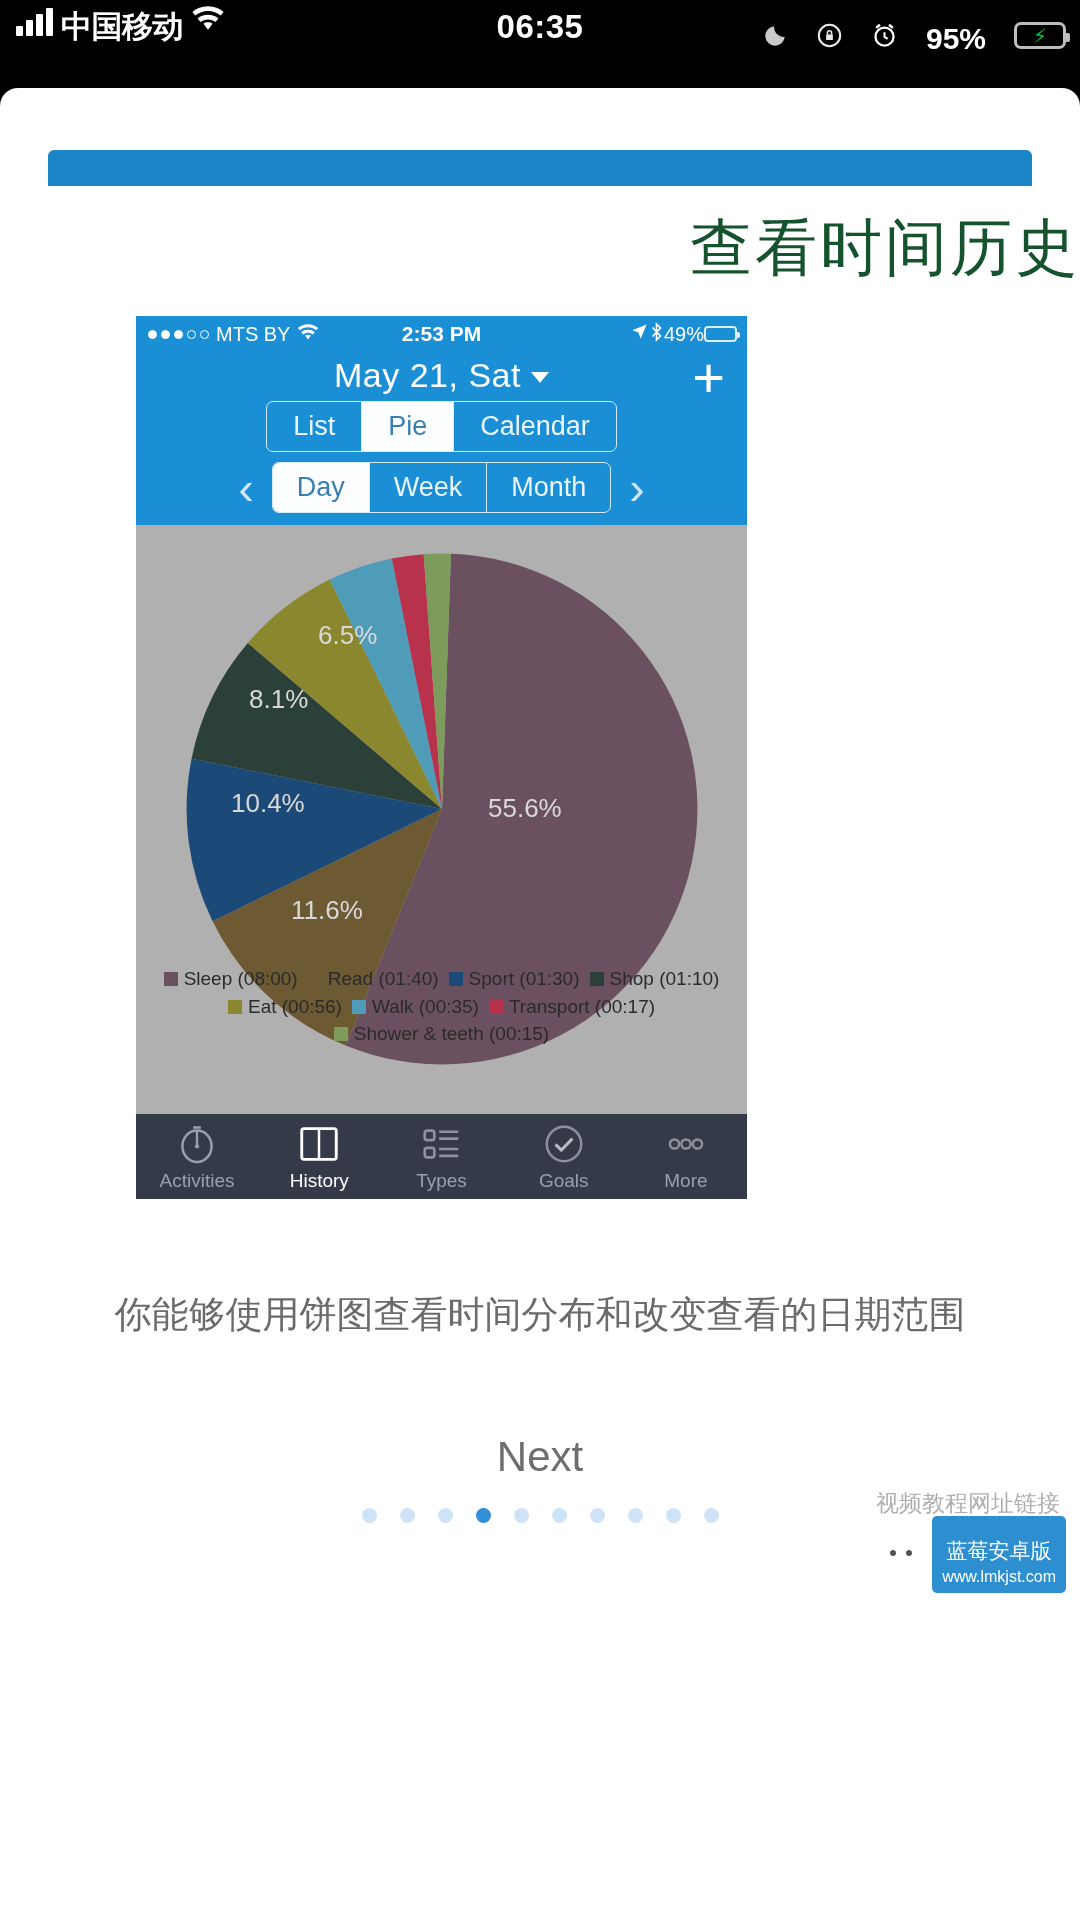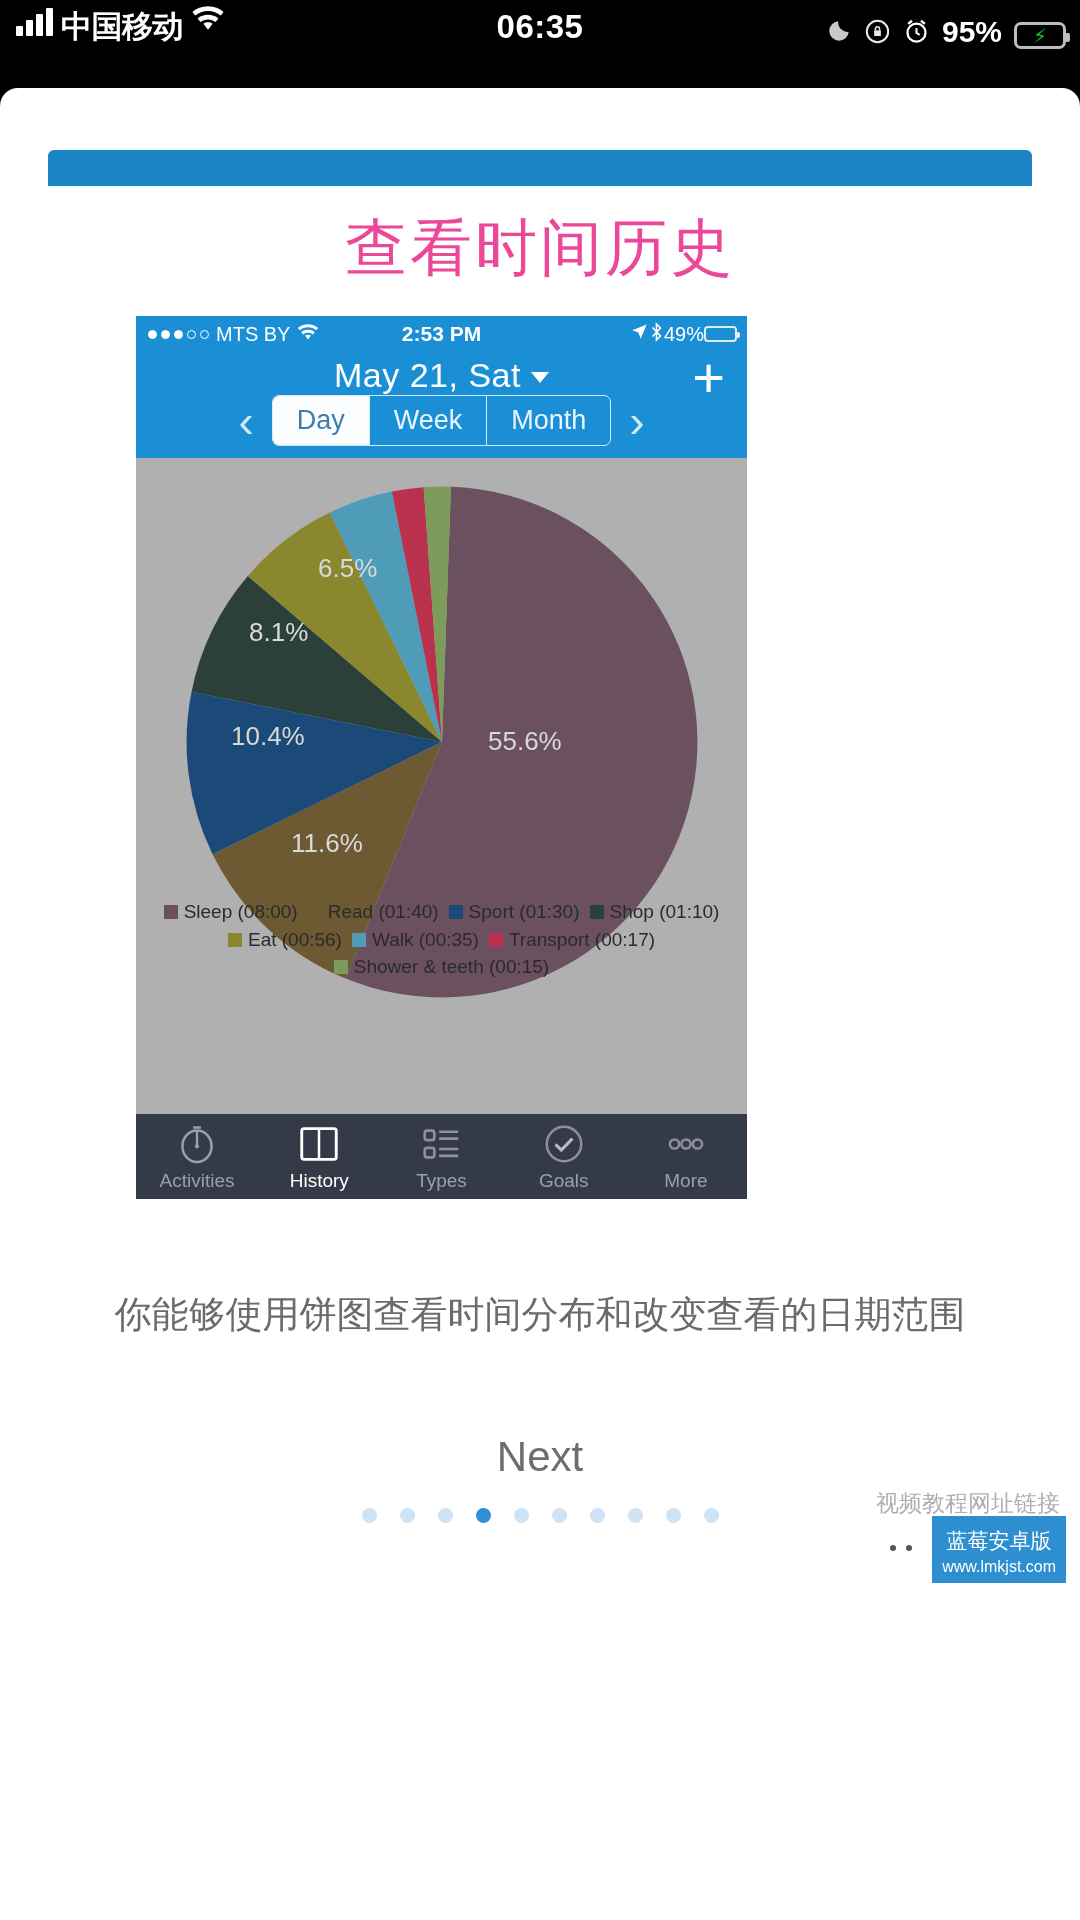--- a/index.html
+++ b/index.html
@@ -12,21 +12,21 @@
   #root { position: relative; width: 1080px; height: 1920px; background: #000; }
 
   
   .sysbar {
     position: absolute; top: 0; left: 0; width: 1080px; height: 60px;
     background: #000; color: #fff;
   }
   .sysbar-left { position: absolute; left: 16px; top: 6px; display: flex; align-items: flex-start; gap: 8px; }
   .sysbar-center { position: absolute; left: 0; width: 1080px; top: 8px; text-align: center;
     font-size: 33px; font-weight: bold; letter-spacing: 0.5px; }
-  .sysbar-right { position: absolute; right: 14px; top: 15px; display: flex; align-items: flex-end; gap: 12px; }
+  .sysbar-right { position: absolute; right: 14px; top: 22px; display: flex; align-items: flex-start; gap: 28px; }
   .carrier { font-size: 31px; font-weight: bold; letter-spacing: -0.5px; }
   .sig-bars { display: flex; align-items: flex-end; gap: 3px; height: 30px; }
   .sig-bars i { display: block; width: 7px; background: #fff; border-radius: 1px; }
   .sig-bars i:nth-child(1){ height: 10px; }
   .sig-bars i:nth-child(2){ height: 16px; }
   .sig-bars i:nth-child(3){ height: 22px; }
   .sig-bars i:nth-child(4){ height: 28px; }
   .pct { font-size: 30px; font-weight: bold; }
   .battery {
     width: 52px; height: 27px; border: 3px solid #bdbdbd; border-radius: 7px;
@@ -40,22 +40,22 @@
   
   .card {
     position: absolute; left: 0; top: 88px; width: 1080px; height: 1832px;
     background: #fff; border-radius: 18px 18px 0 0;
   }
   .blue-strip {
     position: absolute; left: 48px; top: 62px; width: 984px; height: 36px;
     background: #1b85c8; border-radius: 6px 6px 0 0;
   }
   .page-title {
-    position: absolute; left: 0; top: 118px; width: 1080px; text-align: center;
-    font-size: 62px; color: #ec4899; letter-spacing: 3px;
+    position: absolute; left: 0; top: 118px; width: 1080px; text-align: right;
+    font-size: 62px; color: #14532d; letter-spacing: 3px;
   }
 
   
   .shot {
     position: absolute; left: 136px; top: 228px; width: 611px; height: 883px;
     background: #b0b0b0; overflow: hidden;
   }
   .shot-header { background: #1b8fd6; width: 100%; }
   .istatus {
     height: 36px; display: flex; align-items: center; color: #fff;
@@ -126,21 +126,21 @@
   .next { position: absolute; left: 0; top: 1345px; width: 1080px; text-align: center;
     font-size: 42px; color: #6e6e6e; }
   .pager { position: absolute; left: 0; top: 1420px; width: 1080px; display: flex;
     justify-content: center; gap: 23px; }
   .pager i { width: 15px; height: 15px; border-radius: 50%; background: #cfe3f7; display:block;}
   .pager i.on { background: #2f8fd8; }
 
   
   .wm1 { position: absolute; right: 20px; top: 1400px; font-size: 23px; color: #9a9a9a; opacity:.8;}
   .wm2 { position: absolute; right: 14px; top: 1428px; display: flex; align-items: center; gap: 8px;}
-  .wm-badge { background: #2e8fd0; color: #fff; font-size: 21px; padding: 13px 10px 6px; border-radius: 0;
+  .wm-badge { background: #2e8fd0; color: #fff; font-size: 21px; padding: 23px 10px 6px; border-radius: 5px;
      line-height: 1.15; text-align: center; }
   .wm-chat { width: 46px; height: 36px; background: #fff; border-radius: 16px; position: relative; }
   .wm-chat::before, .wm-chat::after { content:""; position:absolute; width:6px; height:6px; background:#555;
      border-radius:50%; top:13px;}
   .wm-chat::before{left:12px;} .wm-chat::after{right:12px;}
 </style>
 </head>
 <body>
 
 <div id="root">
@@ -229,20 +229,27 @@
           </div>
         </div>
 
         <div class="dateline">
           <div class="d1">
             <span>May 21, Sat</span><span class="caret"></span>
           </div>
           <div class="plus">+</div>
         </div>
 
+        <div class="seg-wrap">
+          <div class="seg">
+            <div>List</div>
+            <div class="active">Pie</div>
+            <div>Calendar</div>
+          </div>
+        </div>
 
         <div class="seg2-row">
           <span class="chev">‹</span>
           <div class="seg2">
             <div class="active">Day</div>
             <div>Week</div>
             <div>Month</div>
           </div>
           <span class="chev">›</span>
         </div>

